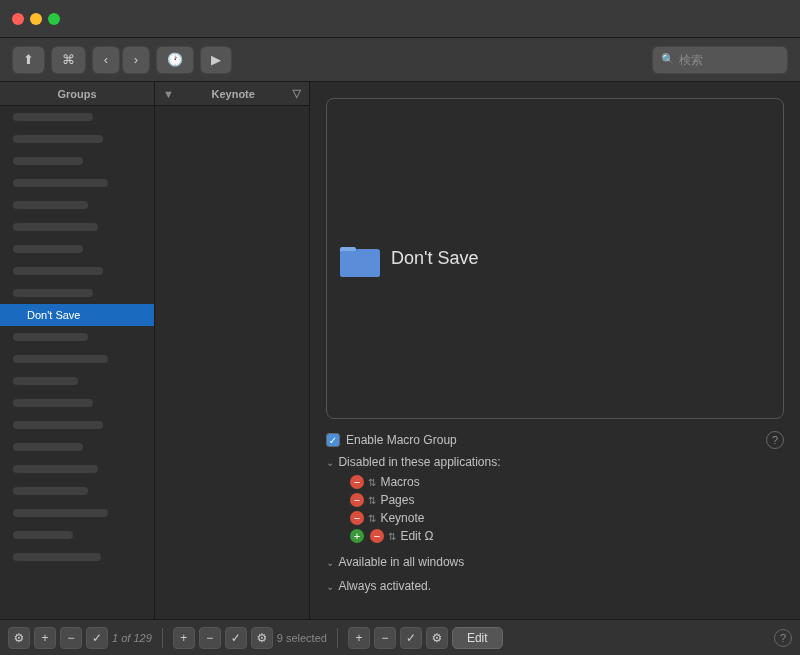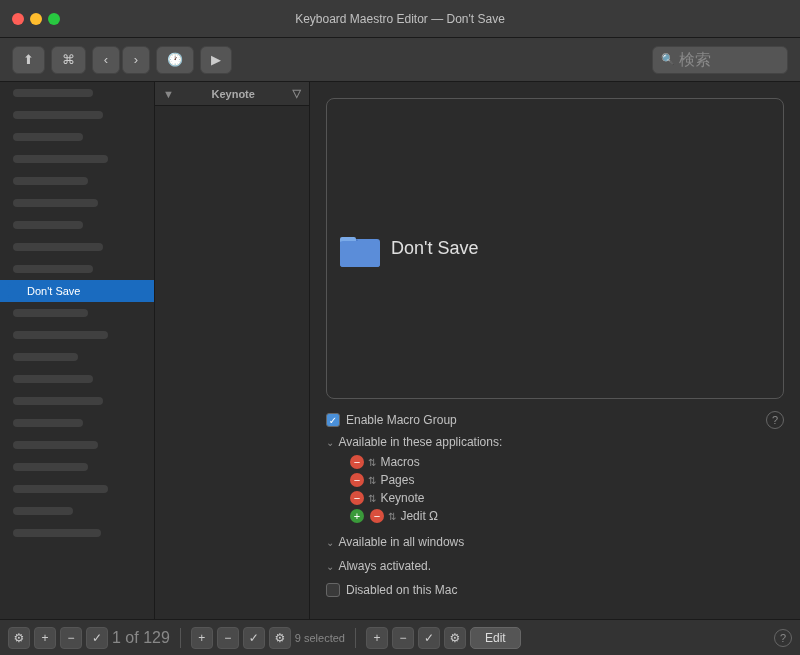--- a/index.html
+++ b/index.html
@@ -85,21 +85,21 @@
       align-items: center;
       padding: 0 8px;
       height: 28px;
       gap: 4px;
     }
     .search-box input {
       background: transparent;
       border: none;
       outline: none;
       color: #ccc;
-      font-size: 16px;
+      font-size: 12px;
       width: 100px;
     }
     .search-box input::placeholder { color: #888; }
     .search-icon { color: #888; font-size: 11px; }
 
     
     .main-layout {
       display: flex;
       flex: 1;
       overflow: hidden;
@@ -377,21 +377,22 @@
       border: 1px solid #555;
       color: #ccc;
       font-size: 12px;
       display: flex;
       align-items: center;
       justify-content: center;
       cursor: pointer;
     }
     .bottom-count {
       color: #888;
-      font-size: 16px;
+      font-size: 11px;
+      font-style: italic;
     }
     .bottom-divider {
       width: 1px;
       height: 20px;
       background: #555;
       margin: 0 4px;
     }
     .edit-btn {
       background: #555;
       border: 1px solid #666;
@@ -429,21 +430,20 @@
   </style>
 </head>
 <body>
 
 <div class="titlebar">
   <div class="titlebar-dots">
     <div class="dot dot-red"></div>
     <div class="dot dot-yellow"></div>
     <div class="dot dot-green"></div>
   </div>
-  <span class="titlebar-title">Keyboard Maestro Editor — Don't Save</span>
 </div>
 
 <div class="toolbar">
   <button class="toolbar-btn">⬆</button>
   <button class="toolbar-btn">⌘</button>
   <div class="toolbar-nav">
     <button class="toolbar-btn">‹</button>
     <button class="toolbar-btn">›</button>
   </div>
   <button class="toolbar-btn">🕐</button>
@@ -451,20 +451,21 @@
   <div class="toolbar-spacer"></div>
   <div class="search-box">
     <span class="search-icon">🔍</span>
     <input type="text" placeholder="検索" style="">
   </div>
 </div>
 
 <div class="main-layout">
 
   <div class="sidebar-groups">
+    <div class="sidebar-header">Groups</div>
     <div class="sidebar-list">
 
       <div class="blur-row">
         <div class="item-icon" style="background:#e8a035;"></div>
         <div class="blur-bar" style="width:80px;"></div>
       </div>
       <div class="blur-row">
         <div class="item-icon" style="background:#e8a035;"></div>
         <div class="blur-bar" style="width:90px;"></div>
       </div>
@@ -580,21 +581,21 @@
     <div class="setting-row">
       <div class="checkbox">
         <span class="checkbox-check">✓</span>
       </div>
       <span class="setting-label">Enable Macro Group</span>
       <div class="help-btn">?</div>
     </div>
 
     <div class="expand-row">
       <span class="expand-arrow">⌄</span>
-      <span class="expand-label">Available in these applications:</span>
+      <span class="expand-label">Disabled in these applications:</span>
     </div>
 
     <div class="app-list" style="position:relative;">
 
       <div class="app-row">
         <div class="app-remove">
           <span class="app-remove-inner">−</span>
         </div>
         <span class="app-cycle">⇅</span>
         <span class="app-name">Macros</span>
@@ -618,42 +619,38 @@
       </div>
 
       <div class="app-row">
         <div class="app-add-green">
           <span class="app-add-green-inner">+</span>
         </div>
         <div class="app-remove" style="margin-left:2px;">
           <span class="app-remove-inner">−</span>
         </div>
         <span class="app-cycle">⇅</span>
-        <span class="app-name">Jedit Ω</span>
+        <span class="app-name">Edit Ω</span>
       </div>
     </div>
 
     <div class="expand-row" style="margin-top:4px;">
       <span class="expand-arrow">⌄</span>
       <span class="expand-label">Available in all windows</span>
     </div>
 
     <div style="height:6px;"></div>
 
     <div class="expand-row">
       <span class="expand-arrow">⌄</span>
       <span class="expand-label">Always activated.</span>
     </div>
 
     <div style="height:6px;"></div>
 
-    <div class="setting-row">
-      <div class="checkbox-unchecked"></div>
-      <span class="setting-label">Disabled on this Mac</span>
-    </div>
 
   </div>
 </div>
 
 <div class="bottom-bar">
 
   <div class="bottom-section">
     <div class="bottom-btn">⚙</div>
     <div class="bottom-btn">+</div>
     <div class="bottom-btn">−</div>

